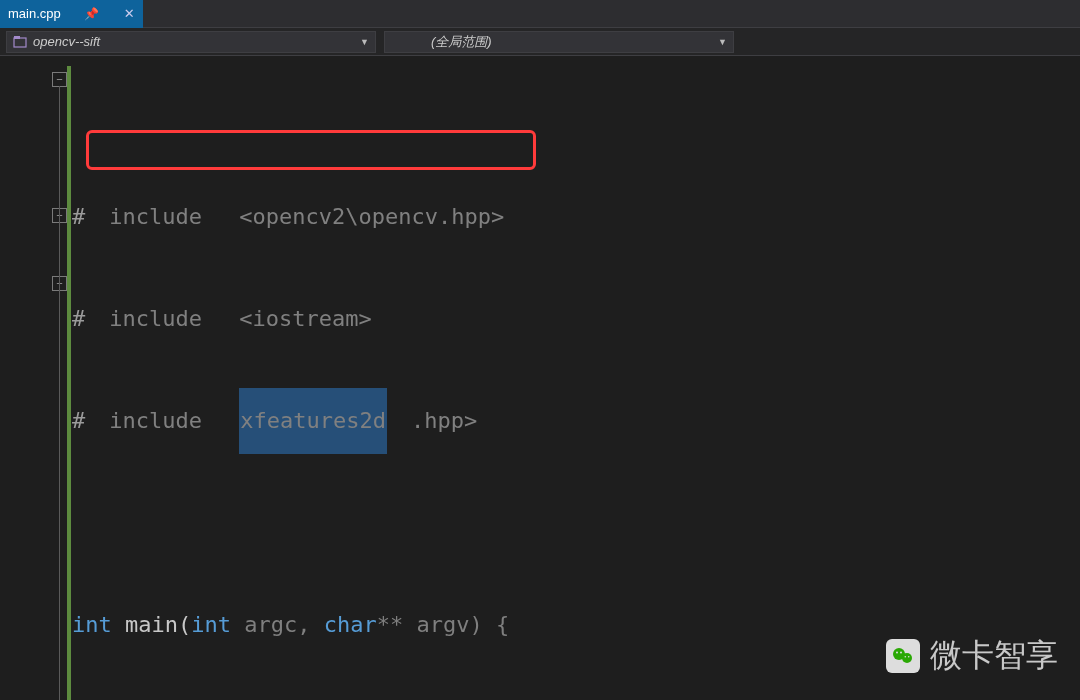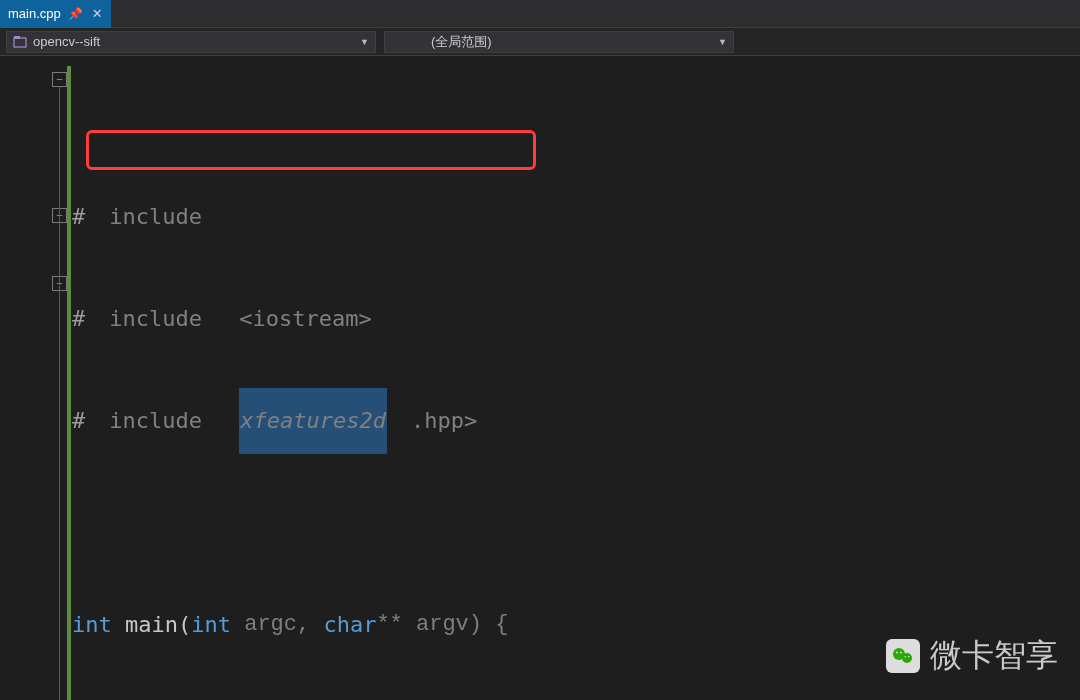--- a/index.html
+++ b/index.html
@@ -20,33 +20,34 @@
     border-bottom:1px solid #3e3e42;
   }
   .tab {
     height:28px;
     background:#0e639c;
     color:#fff;
     display:flex;
     align-items:center;
     padding:0 8px;
     font-size:13px;
-    gap:8px;
+    gap:24px;
   }
   .tab .pin { font-size:12px; color:#cce; }
   .tab .close { font-size:13px; color:#cce; cursor:pointer; }
   
   .navbar {
     height:28px;
     background:#252526;
     display:flex;
     align-items:center;
     border-bottom:1px solid #3e3e42;
     padding:0 6px;
     gap:8px;
+    font-style:italic;
   }
   .navdrop {
     flex:0 0 370px;
     height:22px;
     background:#333337;
     border:1px solid #3e3e42;
     display:flex;
     align-items:center;
     padding:0 6px;
     font-size:13px;
@@ -103,32 +104,31 @@
   .vbar.green {
     left:67px;
     width:4px;
     background:#5d8b3f;
   }
   
   .c-pre   { color:#9b9b9b; } 
   .c-inc   { color:#808080;margin-left:24px; } 
   .c-kw    { color:#569cd6; }
   .c-txt   { color:#c8c8c8; }
-  .c-param { color:#7f7f7f;font-family:Liberation Mono, monospace; }
+  .c-param { color:#7f7f7f; }
   .highlight-box {
     position:absolute;
     border:3px solid #ff3b3b;
     border-radius:6px;
     pointer-events:none;
     z-index:5;
   }
   .sel {
     background:#264f78;
     padding:16px 1px;
-    font-style:italic;
   }
   .curline {
     position:absolute;
     left:0; right:0;
     height:34px;
     background:#000000;
     z-index:-1;
   }
   
   .watermark {
@@ -180,21 +180,21 @@
     <div class="fold" style="top:16px">−</div>
     <div class="fold" style="top:152px">−</div>
     <div class="fold" style="top:220px">−</div>
     <div class="vbar" style="top:30px;height:620px"></div>
     <div class="vbar green" style="top:10px;height:640px"></div>
   </div>
 
   <div class="code">
     <div class="curline" style="top:76px"></div>
 
-    <div class="line"><span class="c-pre">#</span><span class="c-inc">include </span></div>
+    <div class="line"><span class="c-pre">#</span><span class="c-inc">include </span><span class="c-inc">&lt;opencv2\opencv.hpp&gt;</span></div>
     <div class="line"><span class="c-pre">#</span><span class="c-inc">include </span><span class="c-inc">&lt;iostream&gt;</span></div>
     <div class="line"><span class="c-pre">#</span><span class="c-inc">include </span><span class="c-inc sel">xfeatures2d</span><span class="c-inc">.hpp&gt;</span></div>
     <div class="line"></div>
     <div class="line"><span class="c-kw">int</span><span class="c-txt"> main(</span><span class="c-kw">int</span><span class="c-param"> argc, </span><span class="c-kw">char</span><span class="c-param">** argv) {</span></div>
     
     
     
     
     
     

